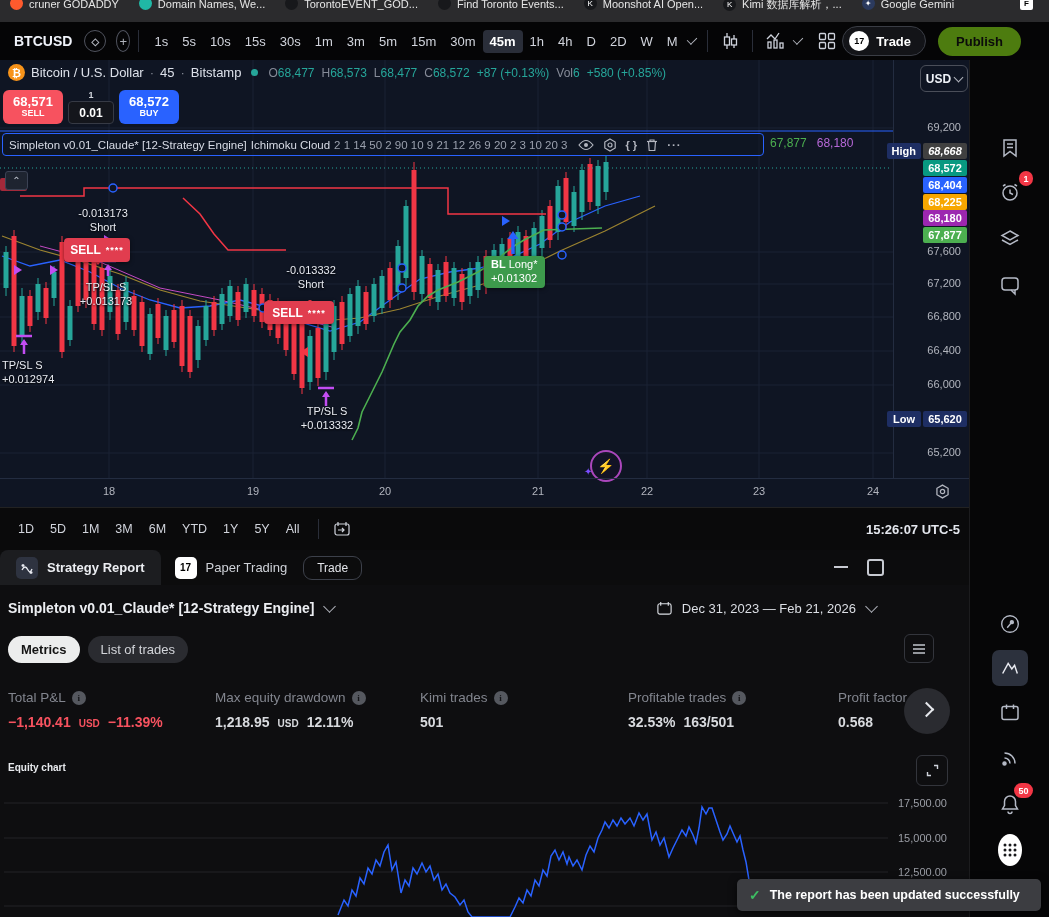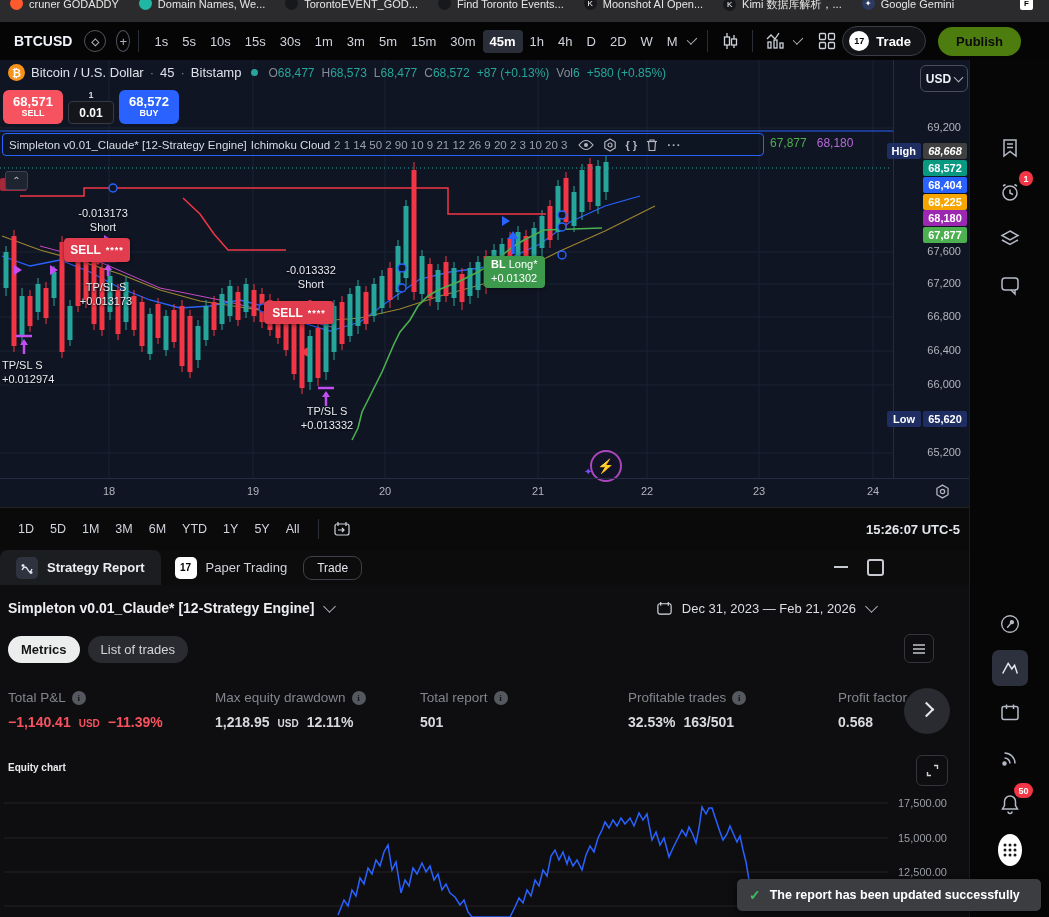--- a/index.html
+++ b/index.html
@@ -722,21 +722,21 @@
           <span class="info-ic">i</span>
         </div>
         <div class="mval" style="color: rgb(216, 218, 222);">
           <span>1,218.95</span>
           <span class="munit">USD</span>
           <span>12.11%</span>
         </div>
       </div>
       <div class="mcol" style="left: 420px;">
         <div class="mlabel">
-          <span>Total report</span>
+          <span>Kimi trades</span>
           <span class="info-ic">i</span>
         </div>
         <div class="mval" style="color: rgb(216, 218, 222);">
           <span>501</span>
         </div>
       </div>
       <div class="mcol" style="left: 628px;">
         <div class="mlabel">
           <span>Profitable trades</span>
           <span class="info-ic">i</span>

